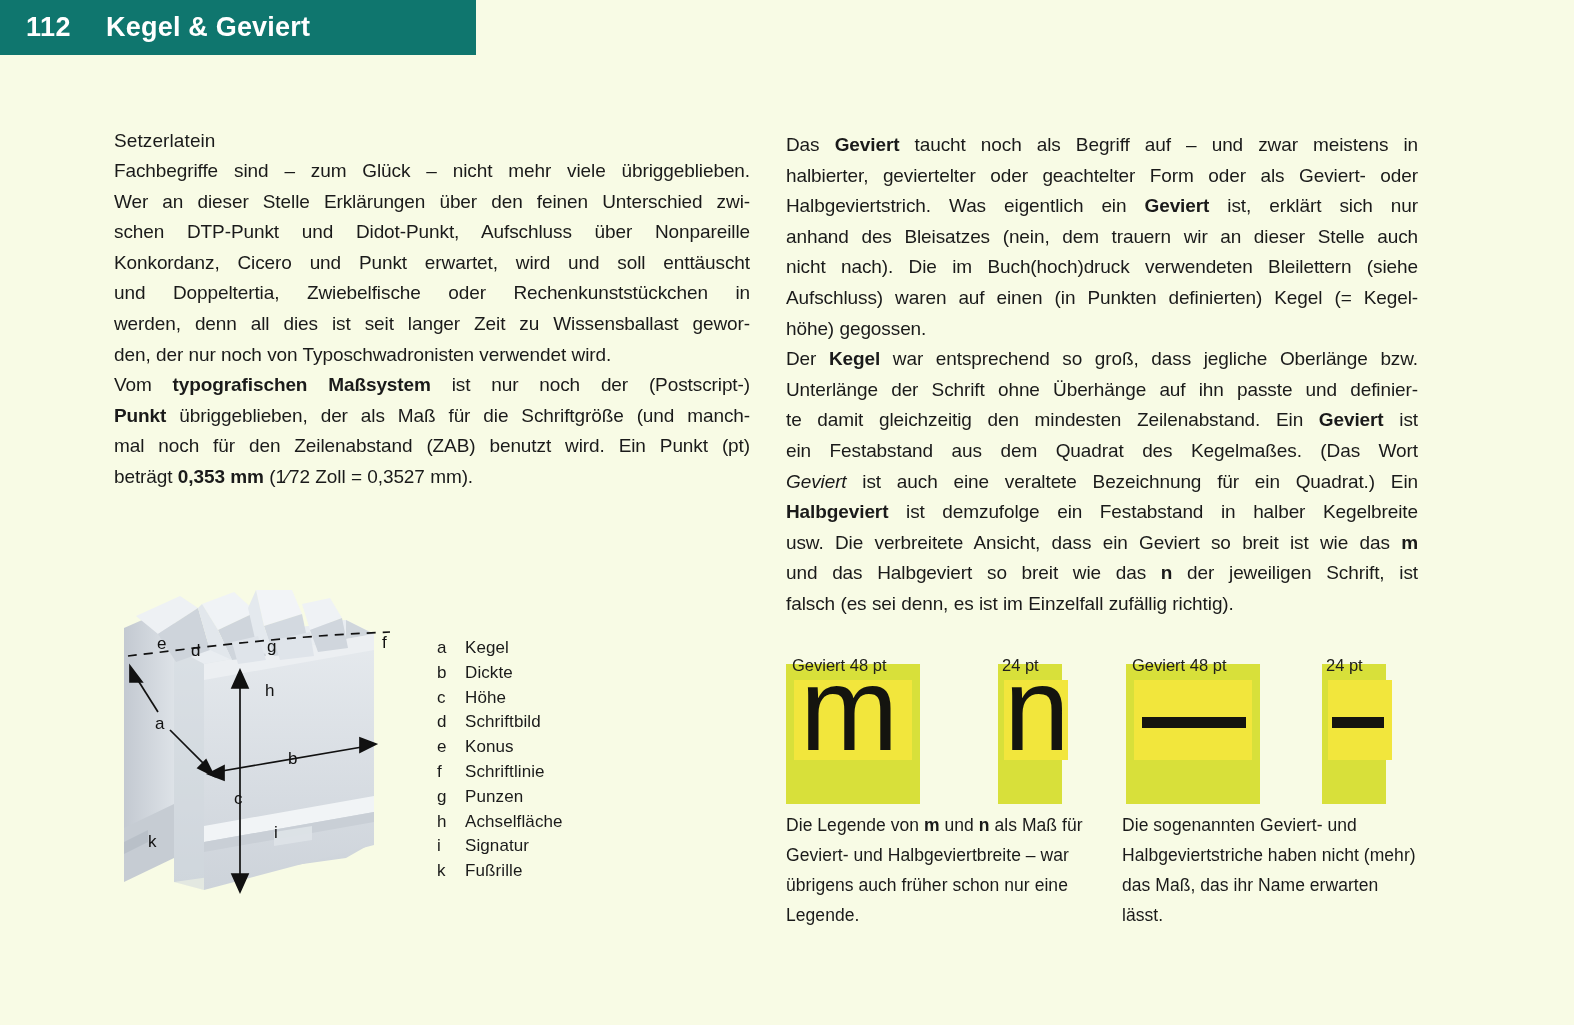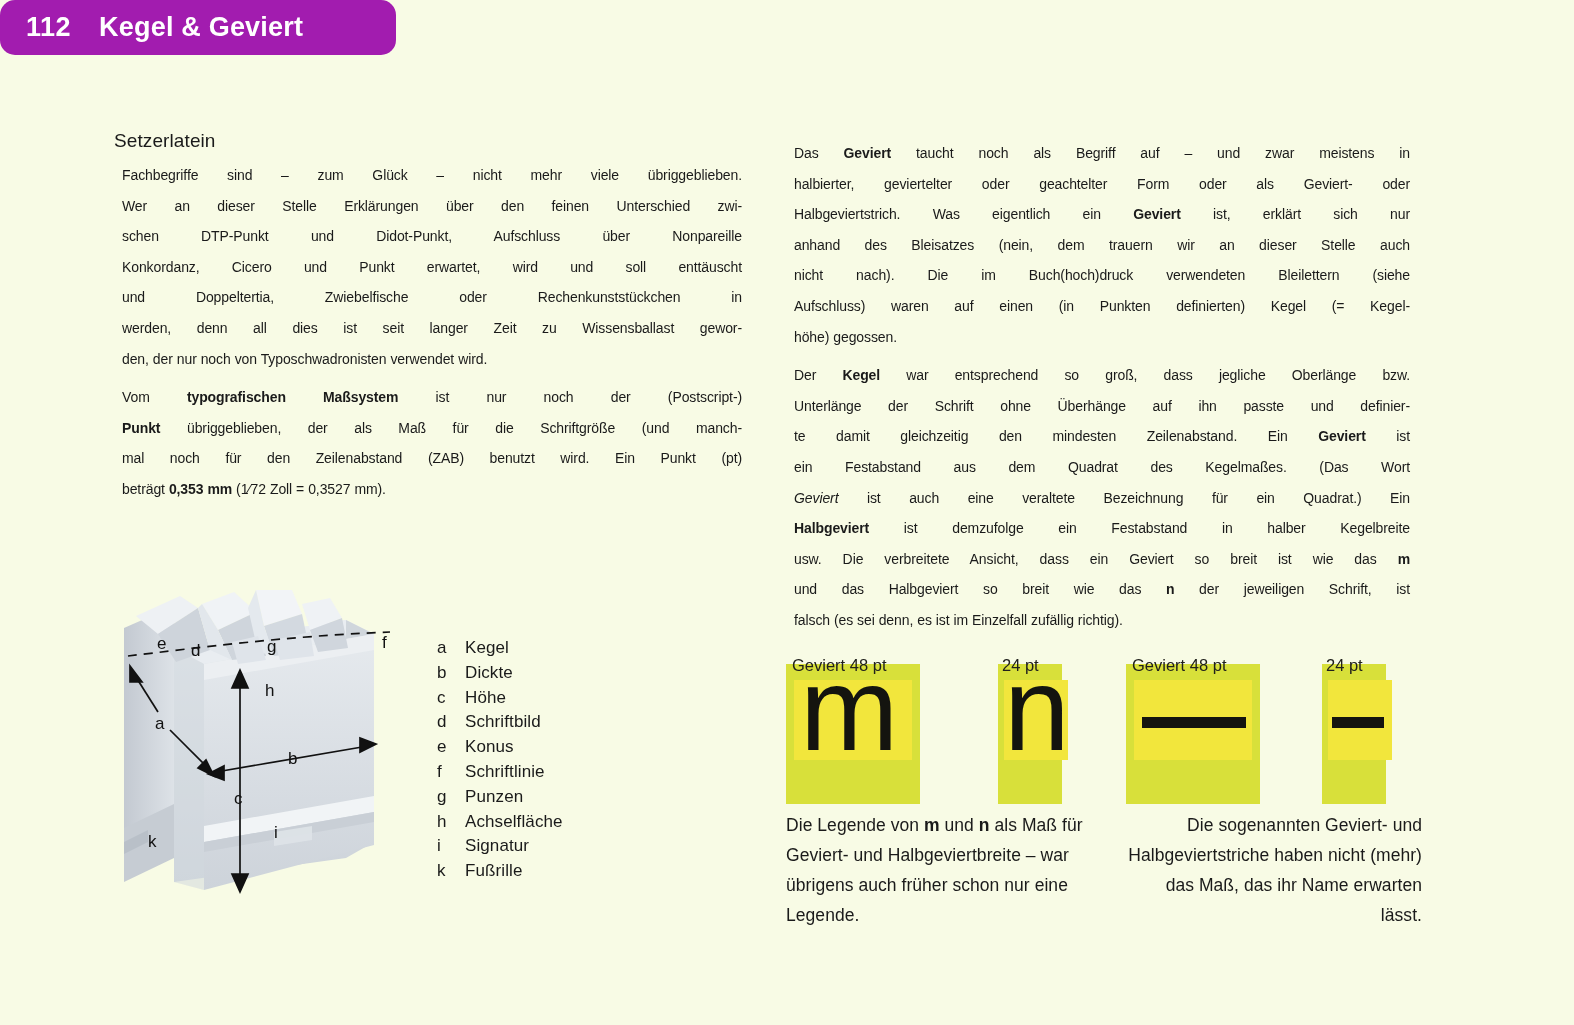--- a/index.html
+++ b/index.html
@@ -14,41 +14,40 @@
     color: #1a1a1a;
     overflow: hidden;
     position: relative;
   }
 
   
   .header-bar {
     position: absolute;
     left: 0;
     top: 0;
-    width: 396px;
+    width: 476px;
     height: 55px;
-    background: #a21caf;
+    background: #0f766e;
     display: flex;
     align-items: center;
-    border-radius: 15px;
   }
   .header-page-number {
     color: #ffffff;
     font-size: 27px;
     font-weight: bold;
     letter-spacing: 0.5px;
     margin-left: 26px;
     font-stretch: condensed;
   }
   .header-title {
     color: #ffffff;
     font-size: 27px;
     font-weight: bold;
     letter-spacing: 0.2px;
-    margin-left: 28px;
+    margin-left: 35px;
     white-space: nowrap;
   }
 
   
   .col-left {
     position: absolute;
     left: 114px;
     top: 130px;
     width: 636px;
   }
@@ -60,23 +59,23 @@
   }
 
   h2.section-heading {
     font-size: 19px;
     font-weight: normal;
     margin: 0 0 4px 0;
     letter-spacing: 0.1px;
   }
 
   p.body-text {
-    font-size: 14px;
+    font-size: 19px;
     line-height: 30.6px;
-    margin: 8px;
+    margin: 0;
     text-align: justify;
     letter-spacing: -0.1px;
     -webkit-hyphens: none;
     hyphens: none;
     word-spacing: 0.2px;
   }
   p.body-text b { font-weight: bold; }
   p.body-text i { font-style: italic; }
 
   
@@ -165,21 +164,21 @@
   .caption {
     position: absolute;
     font-size: 17.5px;
     line-height: 30px;
     letter-spacing: 0.05px;
     color: #1a1a1a;
     width: 300px;
   }
   .caption b { font-weight: bold; }
   .caption-left  { left: 786px; top: 810px; }
-  .caption-right { left: 1122px; top: 810px; text-align: right; }
+  .caption-right { left: 1122px; top: 810px; }
 </style>
 </head>
 <body style="background: rgb(248, 251, 229);">
 
 <div class="header-bar">
   <span class="header-page-number">112</span>
   <span class="header-title">Kegel &amp; Geviert</span>
 </div>
 
 <div class="col-left">

